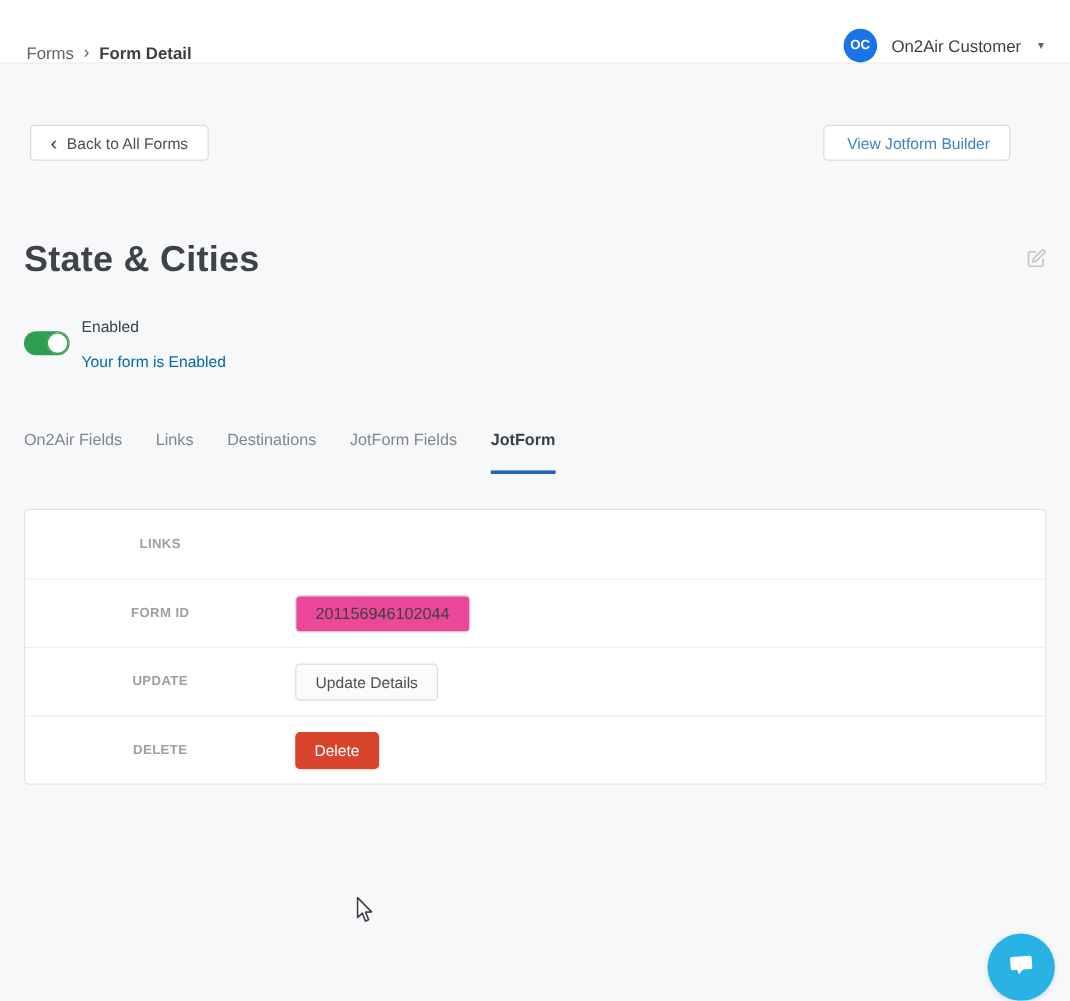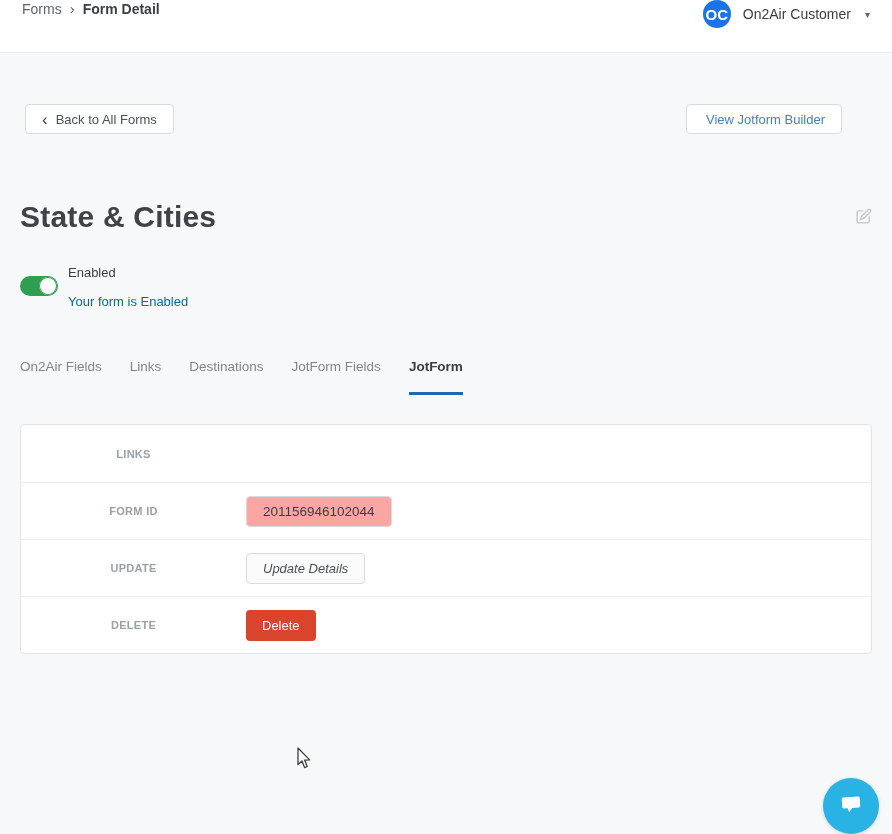--- a/index.html
+++ b/index.html
@@ -11,34 +11,34 @@
     position: relative;
     overflow: hidden;
   }
 
   
   .topbar {
     height: 53px;
     background: #ffffff;
     border-bottom: 1px solid #e9eaeb;
     display: flex;
-    align-items: flex-start;
+    align-items: flex-end;
     justify-content: space-between;
     padding: 0 22px;
   }
   .breadcrumb { display: flex; align-items: center; font-size: 14px; }
   .crumb-parent { color: #5f6469; cursor: pointer; }
   .crumb-sep { color: #5f6469; margin: 0 8px; font-size: 15px; }
   .crumb-current { color: #3a3f44; font-weight: 700; }
 
   .userbox { display: flex; align-items: center; }
   .avatar {
     width: 28px; height: 28px; border-radius: 50%;
     background: #1a73e8; color: #fff;
-    font-size: 15px; font-weight: 700;
+    font-size: 11px; font-weight: 700;
     display: flex; align-items: center; justify-content: center;
   }
   .username { margin-left: 12px; font-size: 14px; color: #3a3f44; font-weight: 500; }
   .caret { margin-left: 14px; font-size: 10px; color: #5f6469; }
 
   
   .toolbar {
     margin-top: 51px;
     display: flex;
     justify-content: space-between;
@@ -139,28 +139,28 @@
     letter-spacing: 0.3px;
     color: #9aa0a6;
     flex: none;
   }
   .row-content { display: flex; align-items: center; column-gap: 25px; }
   .btn-link-blue { color: #4181c6; }
   .value-box {
     height: 31px;
     border: 1px solid #dadcde;
     border-radius: 4px;
-    background: #fca5a5;
+    background: #ec4899;
     padding: 0 16px;
     font-size: 13.5px;
     color: #3a3f44;
     display: inline-flex;
     align-items: center;
   }
-  .btn-update { background: #fbfbfb; height: 31px; font-style: italic; }
+  .btn-update { background: #fbfbfb; height: 31px; }
   .btn-delete {
     height: 31px;
     background: #d9452c;
     border: none;
     border-radius: 4px;
     color: #ffffff;
     font-size: 13px;
     font-weight: 500;
     padding: 0 16px;
     cursor: pointer;

